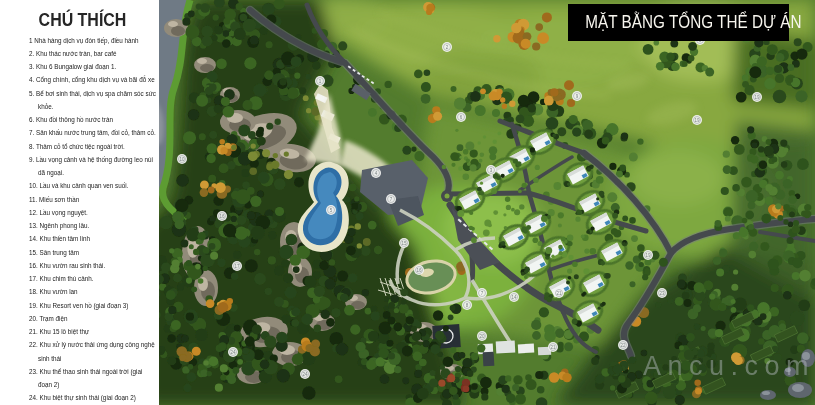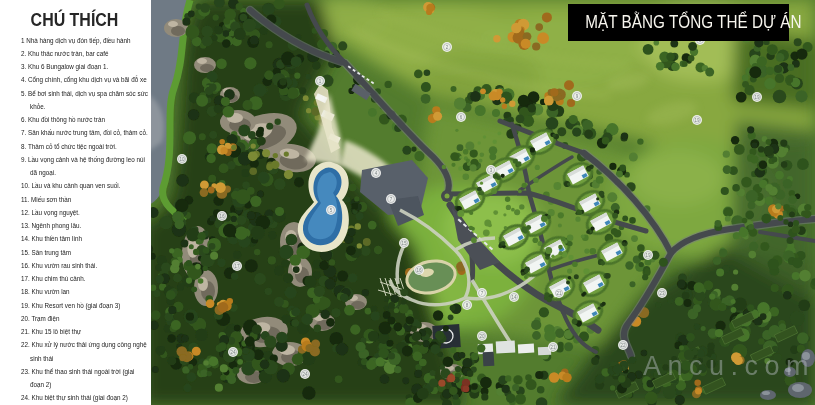--- a/index.html
+++ b/index.html
@@ -1,17 +1,17 @@
 <!DOCTYPE html>
 <html><head><meta charset="utf-8">
 <style>
 html,body{margin:0;padding:0;width:815px;height:405px;overflow:hidden;background:#fff;}
 #stage{position:relative;width:815px;height:405px;font-family:"Liberation Sans",sans-serif;}
 #map{position:absolute;left:0;top:0;}
-#legend{position:absolute;left:8px;top:0;width:143px;height:405px;background:#fff;overflow:hidden;}
+#legend{position:absolute;left:16px;top:0;width:143px;height:405px;background:#fff;overflow:hidden;}
 #lg-title{position:absolute;left:-5px;top:9px;width:143px;text-align:center;font-size:19px;font-weight:bold;color:#262626;transform:scaleX(0.84);transform-origin:center;}
 #lg-items{position:absolute;left:13px;top:33.5px;width:131px;font-size:6.3px;line-height:13.25px;color:#1b1b1b;}
 .li{padding-left:9px;text-indent:-9px;white-space:nowrap;}
 #banner{position:absolute;left:568px;top:4px;width:221px;height:37px;background:#000000;}
 #banner span{position:absolute;left:-9px;top:7px;width:270px;text-align:left;font-size:19px;color:#f8f6ef;transform:scaleX(0.805);transform-origin:center;white-space:nowrap;}
 </style></head>
 <body>
 <div id="stage">
 
 <div id="map">

